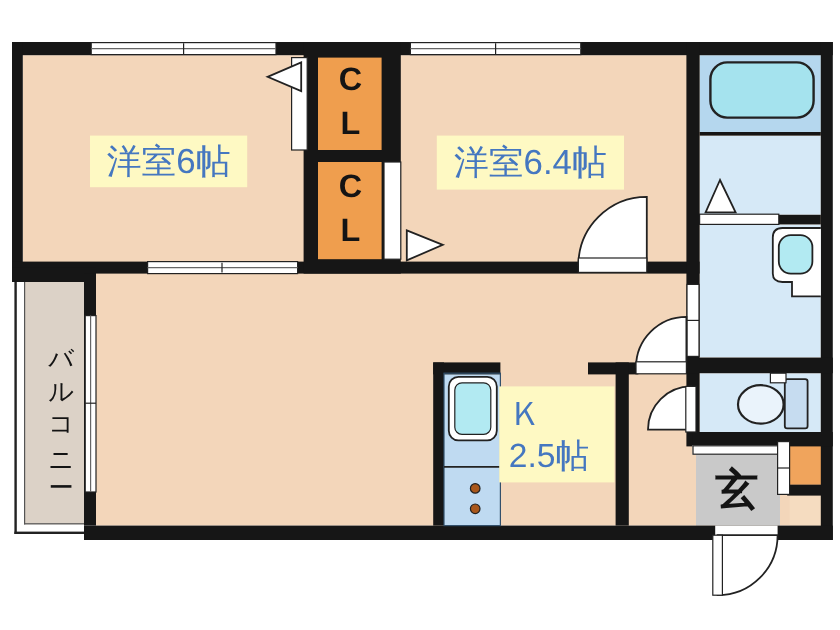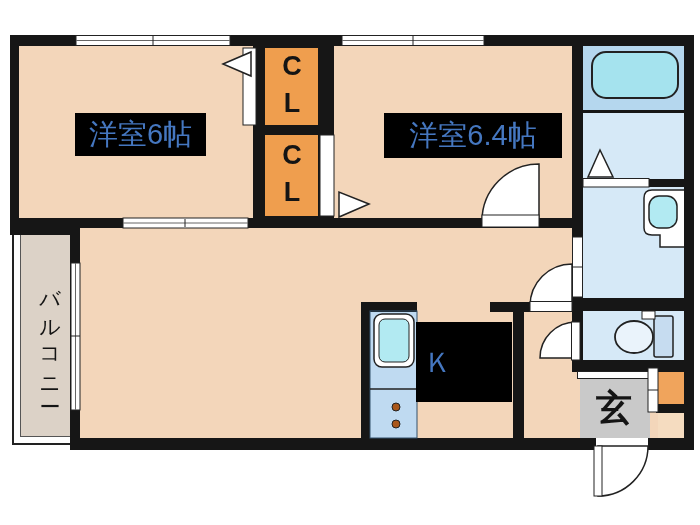--- a/index.html
+++ b/index.html
@@ -1,21 +1,21 @@
 <!DOCTYPE html>
 <html><head>
 <meta charset="utf-8">
 <style>
   html,body{margin:0;padding:0;background:#fff;}
   #plan{position:relative;width:700px;height:525px;background:#ffffff;overflow:hidden;
         font-family:"Liberation Sans","DejaVu Sans",sans-serif;}
   .abs{position:absolute;}
   .wall{position:absolute;background:#161616;}
   .bg{position:absolute;}
-  .chip{position:absolute;background:#000000;color:#4577c0;display:flex;align-items:center;justify-content:center;
+  .chip{position:absolute;background:#fef9c3;color:#4577c0;display:flex;align-items:center;justify-content:center;
         white-space:nowrap;font-weight:500;}
   .cl-label{position:absolute;color:#141414;font-weight:600;font-size:27px;
         writing-mode:vertical-rl;text-orientation:upright;letter-spacing:7px;
         display:flex;align-items:center;justify-content:center;}
   .v-label{position:absolute;color:#141414;font-weight:500;font-size:21px;
         writing-mode:vertical-rl;text-orientation:upright;letter-spacing:6px;
         display:flex;align-items:center;justify-content:center;}
   svg{position:absolute;left:0;top:0;}
 </style>
 </head>
@@ -153,25 +153,26 @@
       <rect x="379" y="319" width="30" height="43" rx="6" fill="#b2eaf2" stroke="#222" stroke-width="1"></rect>
     </g>
     <g>
       <circle cx="396" cy="407" r="4" fill="#a9571b" stroke="#222" stroke-width="1"></circle>
       <circle cx="396" cy="424" r="4" fill="#a9571b" stroke="#222" stroke-width="1"></circle>
     </g>
   </svg>
 
   <div class="chip" style="left:75px;top:113px;width:131px;height:43px;font-size:29px;">洋室6帖</div>
 
-  <div class="chip" style="left:384px;top:113px;width:178px;height:45px;font-size:29px;">洋室6.4帖</div>
+  <div class="chip" style="left:364px;top:113px;width:156px;height:45px;font-size:29px;">洋室6.4帖</div>
 
 
   <div class="chip" style="left:416px;top:322px;width:96px;height:80px;font-size:28px;flex-direction:column;align-items:flex-start;padding-left:8px;box-sizing:border-box;line-height:1.25;">
     <span>Ｋ</span>
+    <span>2.5帖</span>
   </div>
 
   <div class="cl-label" style="left:265px;top:50px;width:53px;height:75px;">CL</div>
   <div class="cl-label" style="left:265px;top:139px;width:53px;height:75px;">CL</div>
 
   <div class="v-label" style="left:24px;top:245px;width:52px;height:185px;">バルコニー</div>
 
   <div class="abs" style="left:592px;top:386px;width:44px;height:44px;color:#141414;font-size:36px;font-weight:600;
               display:flex;align-items:center;justify-content:center;">玄</div>
 

